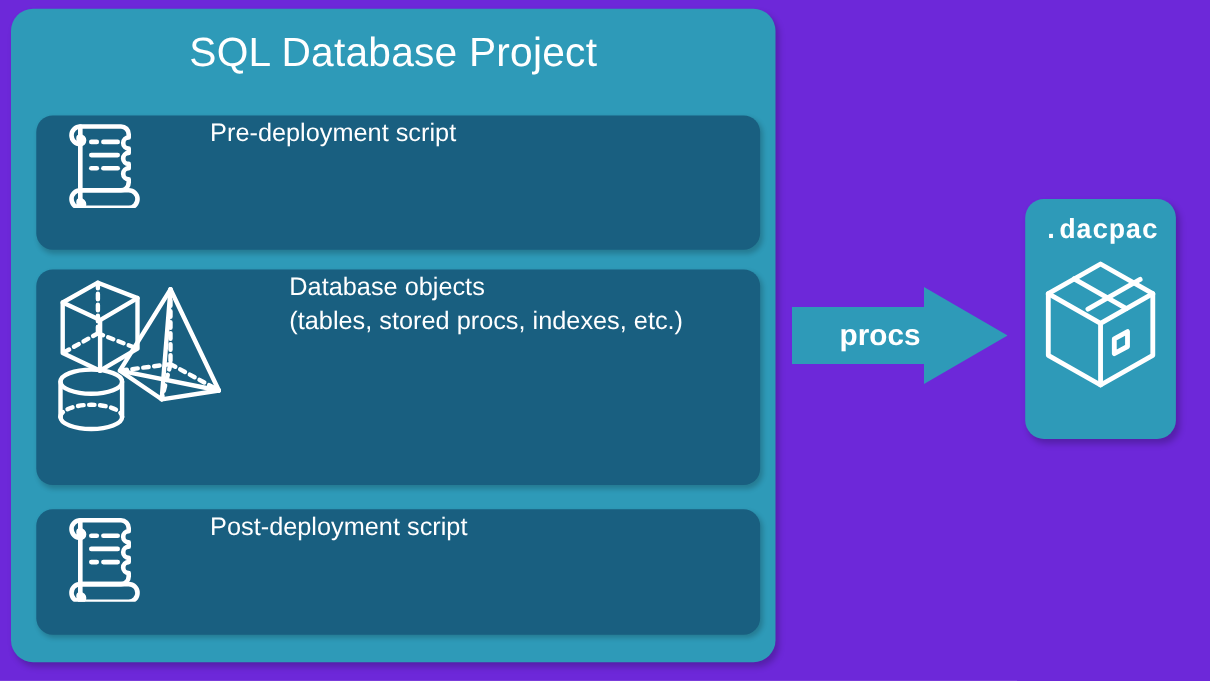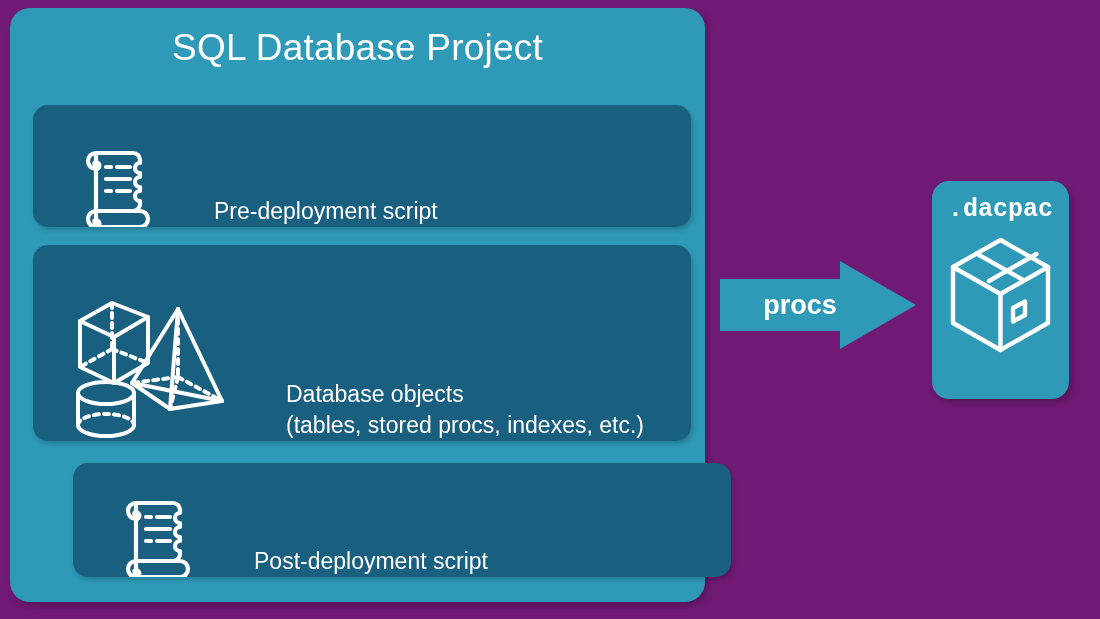--- a/index.html
+++ b/index.html
@@ -11,21 +11,21 @@
   body {
     font-family: "Liberation Sans", sans-serif;
     width: 1100px;
     height: 619px;
     overflow: hidden;
   }
   #stage {
     position: relative;
     width: 1100px;
     height: 619px;
-    background: #701a75;
+    background: #6d28d9;
   }
 
   
   #project-container {
     position: absolute;
     left: 10px;
     top: 8px;
     width: 695px;
     height: 594px;
     background: #2e9ab8;
@@ -48,26 +48,25 @@
   }
 
   
   .card {
     position: absolute;
     background: #195f80;
     border-radius: 15px;
     box-shadow: 2px 3px 5px rgba(0,0,0,0.20);
     box-sizing: border-box;
     display: flex;
-    align-items: flex-end;
-    padding-left: 23px;
+    align-items: flex-start;
   }
   #card-pre  { left: 23px; top: 97px;  width: 658px; height: 122px; }
   #card-objs { left: 23px; top: 237px; width: 658px; height: 196px; }
-  #card-post { left: 23px; top: 455px; width: 658px; height: 114px; margin-left: 40px; }
+  #card-post { left: 23px; top: 455px; width: 658px; height: 114px; }
 
   .card-icon {
     flex: 0 0 auto;
     display: flex;
     align-items: center;
     justify-content: center;
   }
   .card-text {
     color: #ffffff;
     font-size: 23px;

